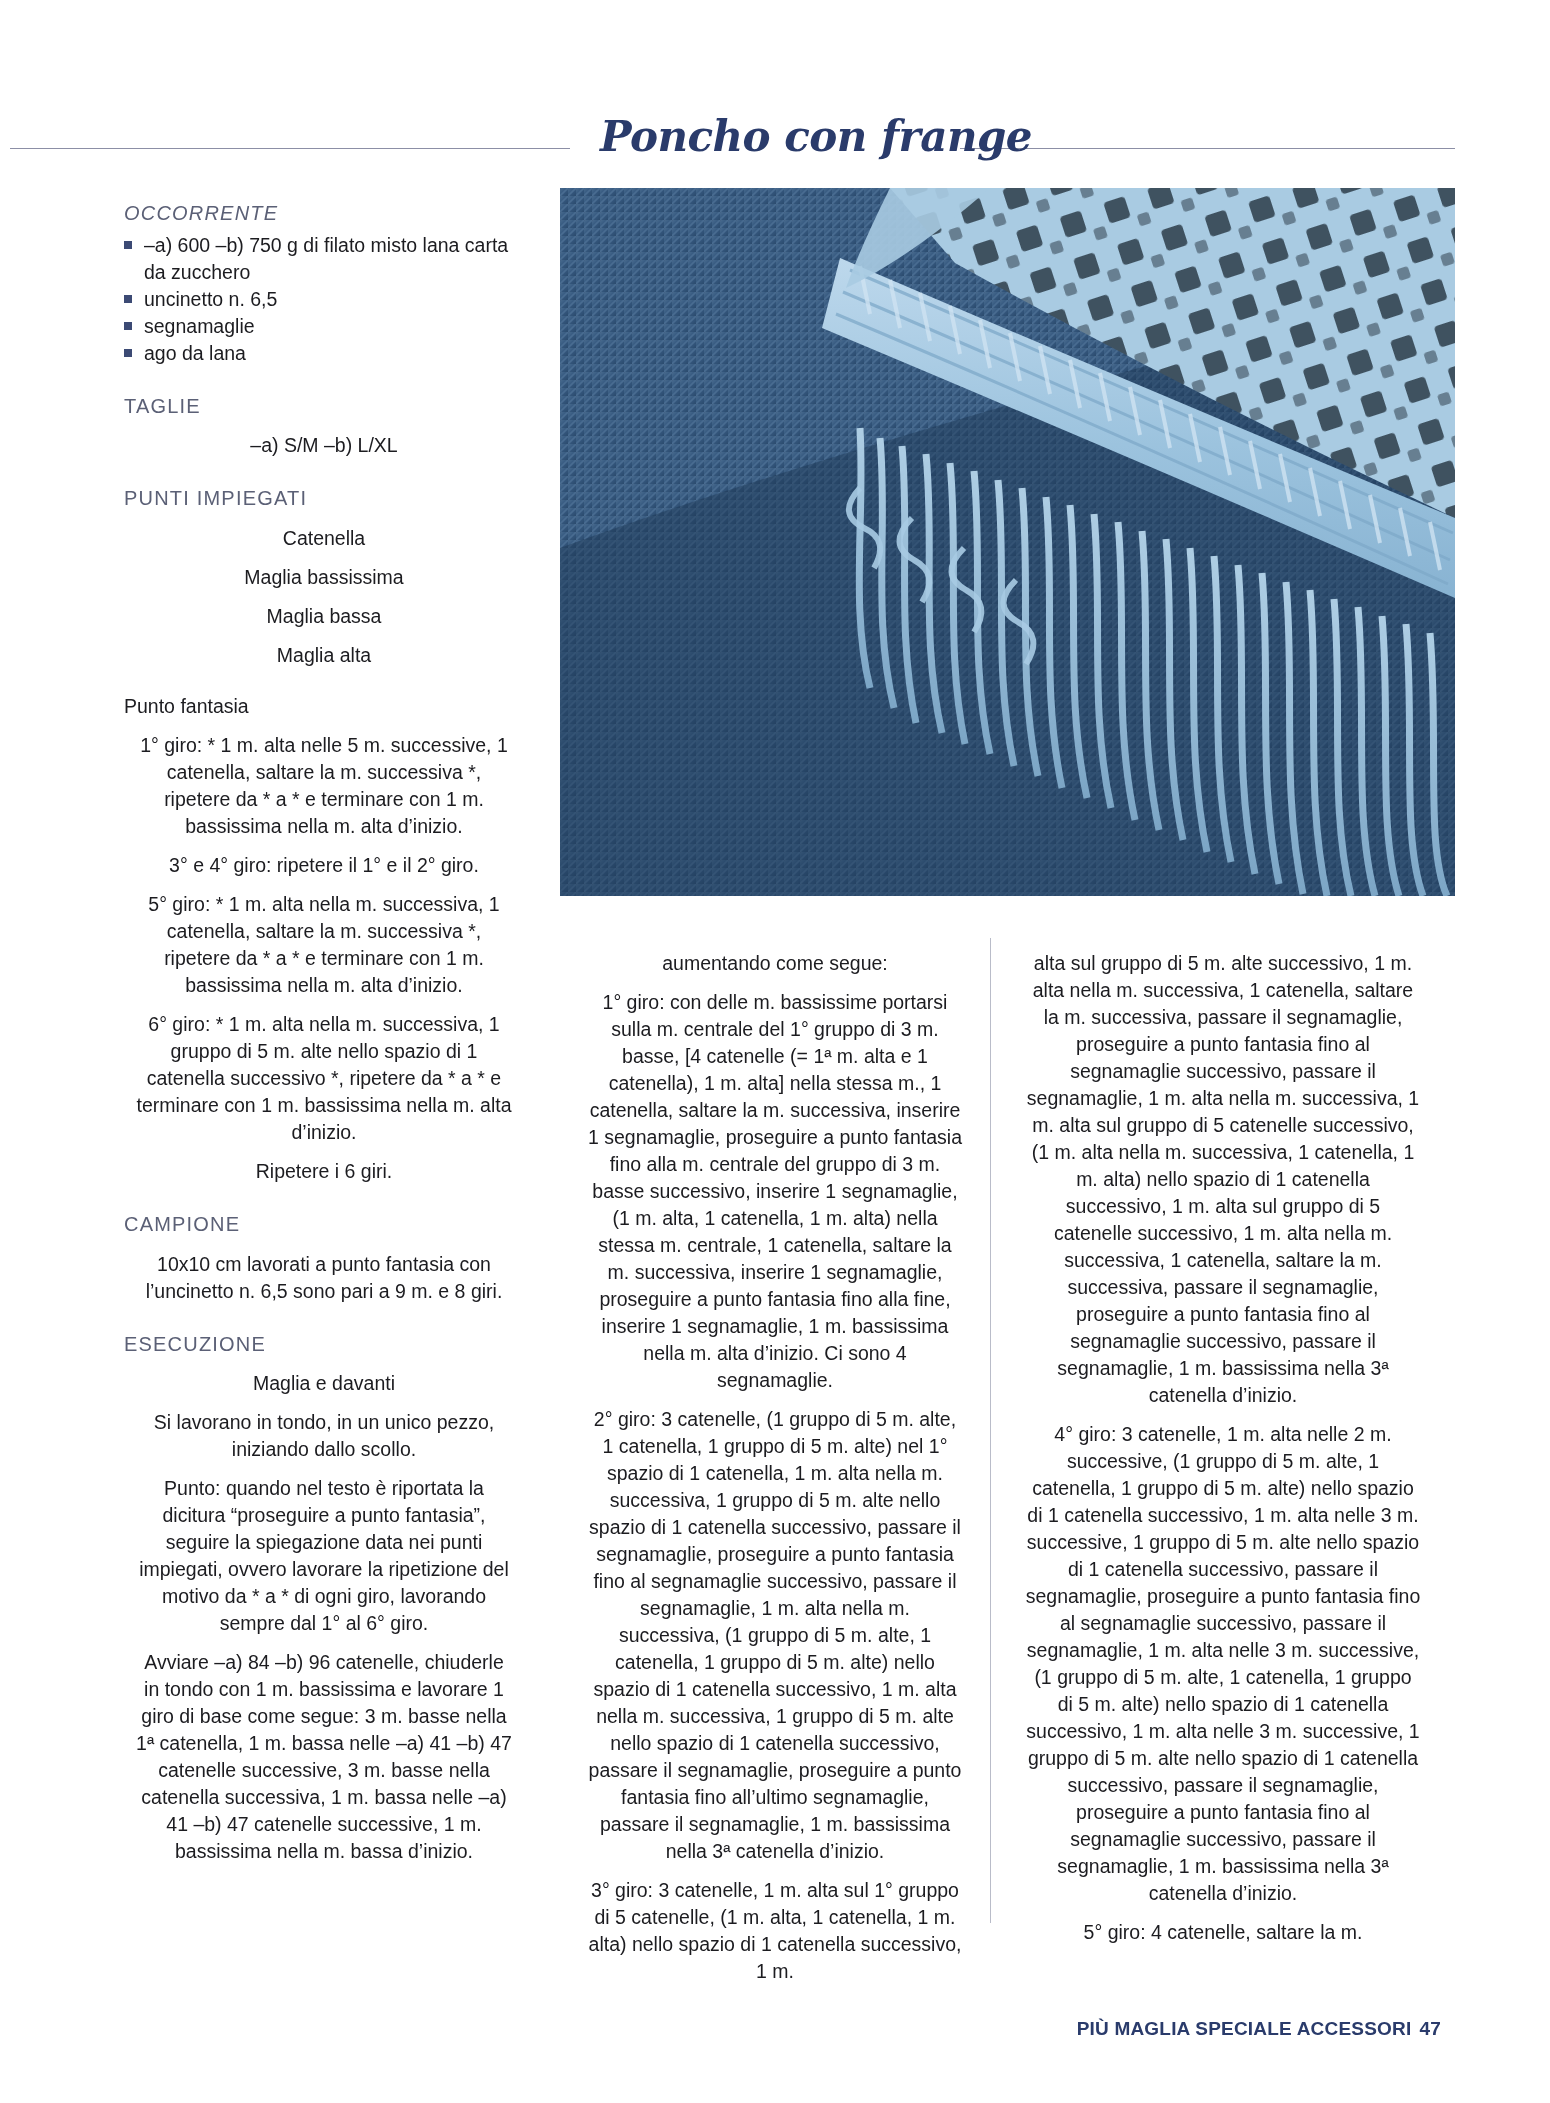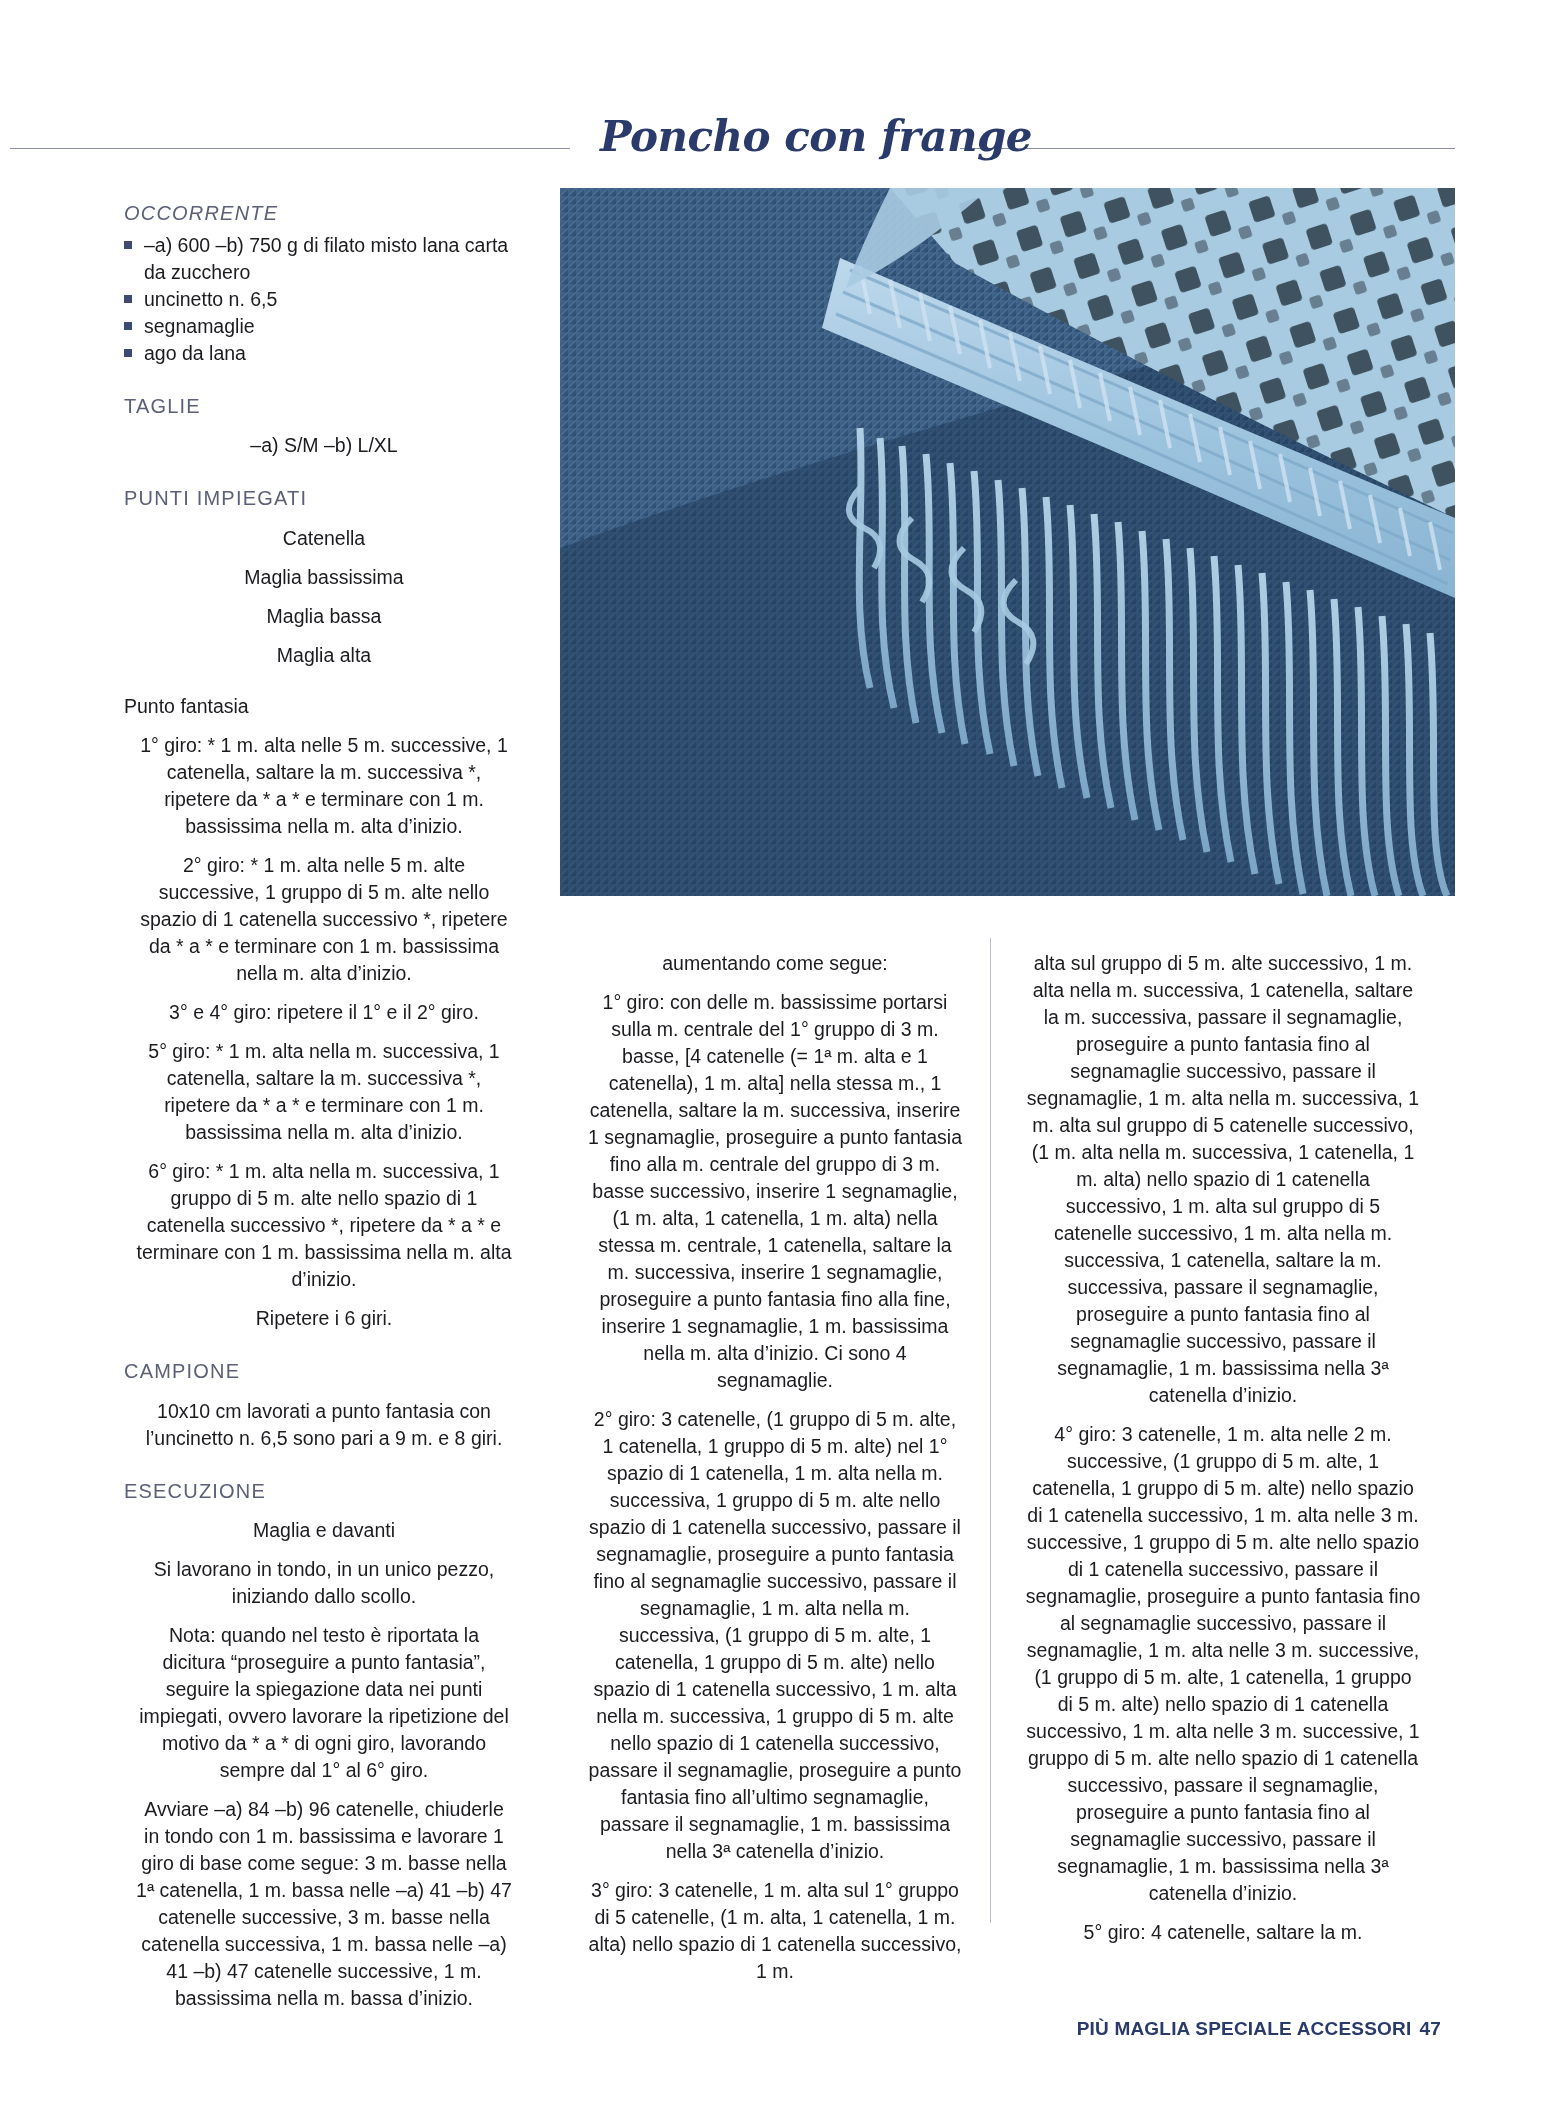--- a/index.html
+++ b/index.html
@@ -209,33 +209,32 @@
     <p class="para">–a) S/M –b) L/XL</p>
 
     <div class="sectionHead">PUNTI IMPIEGATI</div>
     <p class="para">Catenella</p>
     <p class="para">Maglia bassissima</p>
     <p class="para">Maglia bassa</p>
     <p class="para">Maglia alta</p>
 
     <div class="italhead">Punto fantasia</div>
     <p class="para"><span class="b">1° giro:</span><span> * 1 m. alta nelle 5 m. successive, 1 catenella, saltare la m. successiva *, ripetere da * a * e terminare con 1 m. bassissima nella m. alta d’inizio.</span></p>
-    <p class="para"><span class="b">2° giro:</span><span> * 1 m. alta nelle 5 m. alte successive, 1 gruppo di 5 m. alte nello spazio di 1 catenella successivo *, ripetere da * a * e terminare con 1 m. bassissima nella m. alta d’inizio.</span></p>
     <p class="para"><span class="b">3° e 4° giro:</span><span> ripetere il 1° e il 2° giro.</span></p>
     <p class="para"><span class="b">5° giro:</span><span> * 1 m. alta nella m. successiva, 1 catenella, saltare la m. successiva *, ripetere da * a * e terminare con 1 m. bassissima nella m. alta d’inizio.</span></p>
     <p class="para"><span class="b">6° giro:</span><span> * 1 m. alta nella m. successiva, 1 gruppo di 5 m. alte nello spazio di 1 catenella successivo *, ripetere da * a * e terminare con 1 m. bassissima nella m. alta d’inizio.</span></p>
     <p class="para">Ripetere i 6 giri.</p>
 
     <div class="sectionHead">CAMPIONE</div>
     <p class="para">10x10 cm lavorati a punto fantasia con l’uncinetto n. 6,5 sono pari a 9 m. e 8 giri.</p>
 
     <div class="sectionHead">ESECUZIONE</div>
     <p class="para b">Maglia e davanti</p>
     <p class="para">Si lavorano in tondo, in un unico pezzo, iniziando dallo scollo.</p>
-    <p class="para"><span class="b">Nota:</span><span> quando nel testo è riportata la dicitura “proseguire a punto fantasia”, seguire la spiegazione data nei punti impiegati, ovvero lavorare la ripetizione del motivo da * a * di ogni giro, lavorando sempre dal 1° al 6° giro.</span></p>
+    <p class="para"><span class="b">Punto:</span><span> quando nel testo è riportata la dicitura “proseguire a punto fantasia”, seguire la spiegazione data nei punti impiegati, ovvero lavorare la ripetizione del motivo da * a * di ogni giro, lavorando sempre dal 1° al 6° giro.</span></p>
     <p class="para">Avviare –a) 84 –b) 96 catenelle, chiuderle in tondo con 1 m. bassissima e lavorare 1 giro di base come segue: 3 m. basse nella 1ª catenella, 1 m. bassa nelle –a) 41 –b) 47 catenelle successive, 3 m. basse nella catenella successiva, 1 m. bassa nelle –a) 41 –b) 47 catenelle successive, 1 m. bassissima nella m. bassa d’inizio.</p>
   </div>
 
   <div class="vline"></div>
 
   <div class="colMid">
     <p class="para">aumentando come segue:</p>
     <p class="para"><span class="b">1° giro:</span><span> con delle m. bassissime portarsi sulla m. centrale del 1° gruppo di 3 m. basse, [4 catenelle (= 1ª m. alta e 1 catenella), 1 m. alta] nella stessa m., 1 catenella, saltare la m. successiva, inserire 1 segnamaglie, proseguire a punto fantasia fino alla m. centrale del gruppo di 3 m. basse successivo, inserire 1 segnamaglie, (1 m. alta, 1 catenella, 1 m. alta) nella stessa m. centrale, 1 catenella, saltare la m. successiva, inserire 1 segnamaglie, proseguire a punto fantasia fino alla fine, inserire 1 segnamaglie, 1 m. bassissima nella m. alta d’inizio. Ci sono 4 segnamaglie.</span></p>
     <p class="para"><span class="b">2° giro:</span><span> 3 catenelle, (1 gruppo di 5 m. alte, 1 catenella, 1 gruppo di 5 m. alte) nel 1° spazio di 1 catenella, 1 m. alta nella m. successiva, 1 gruppo di 5 m. alte nello spazio di 1 catenella successivo, passare il segnamaglie, proseguire a punto fantasia fino al segnamaglie successivo, passare il segnamaglie, 1 m. alta nella m. successiva, (1 gruppo di 5 m. alte, 1 catenella, 1 gruppo di 5 m. alte) nello spazio di 1 catenella successivo, 1 m. alta nella m. successiva, 1 gruppo di 5 m. alte nello spazio di 1 catenella successivo, passare il segnamaglie, proseguire a punto fantasia fino all’ultimo segnamaglie, passare il segnamaglie, 1 m. bassissima nella 3ª catenella d’inizio.</span></p>
     <p class="para"><span class="b">3° giro:</span><span> 3 catenelle, 1 m. alta sul 1° gruppo di 5 catenelle, (1 m. alta, 1 catenella, 1 m. alta) nello spazio di 1 catenella successivo, 1 m.</span></p>

